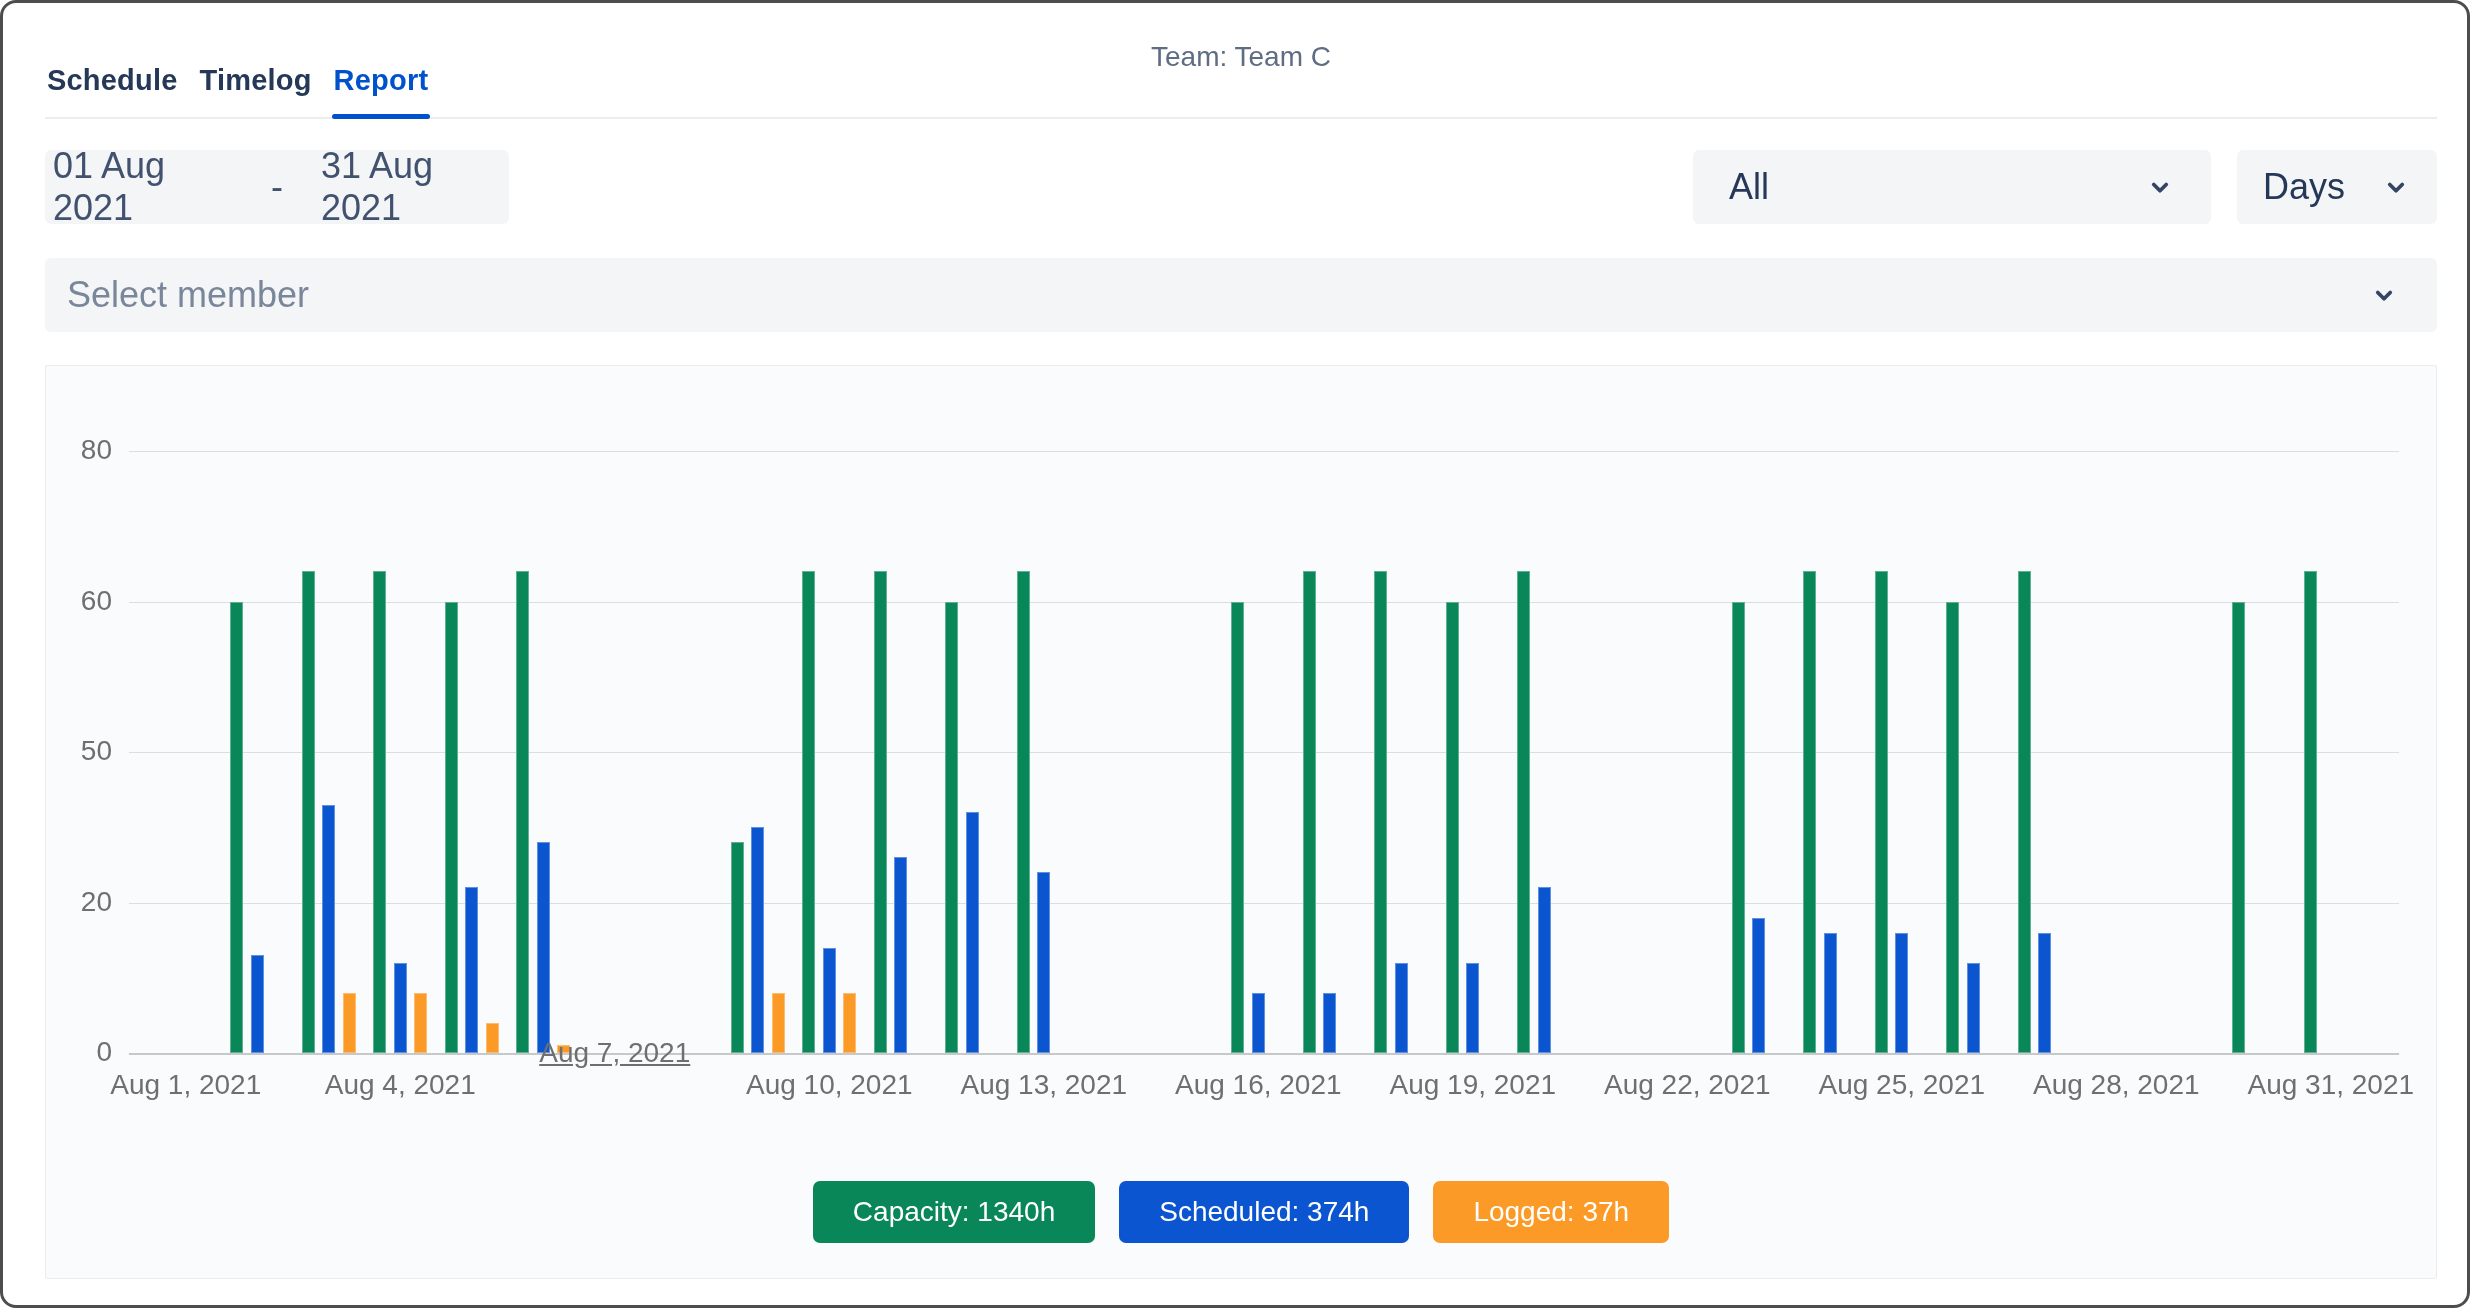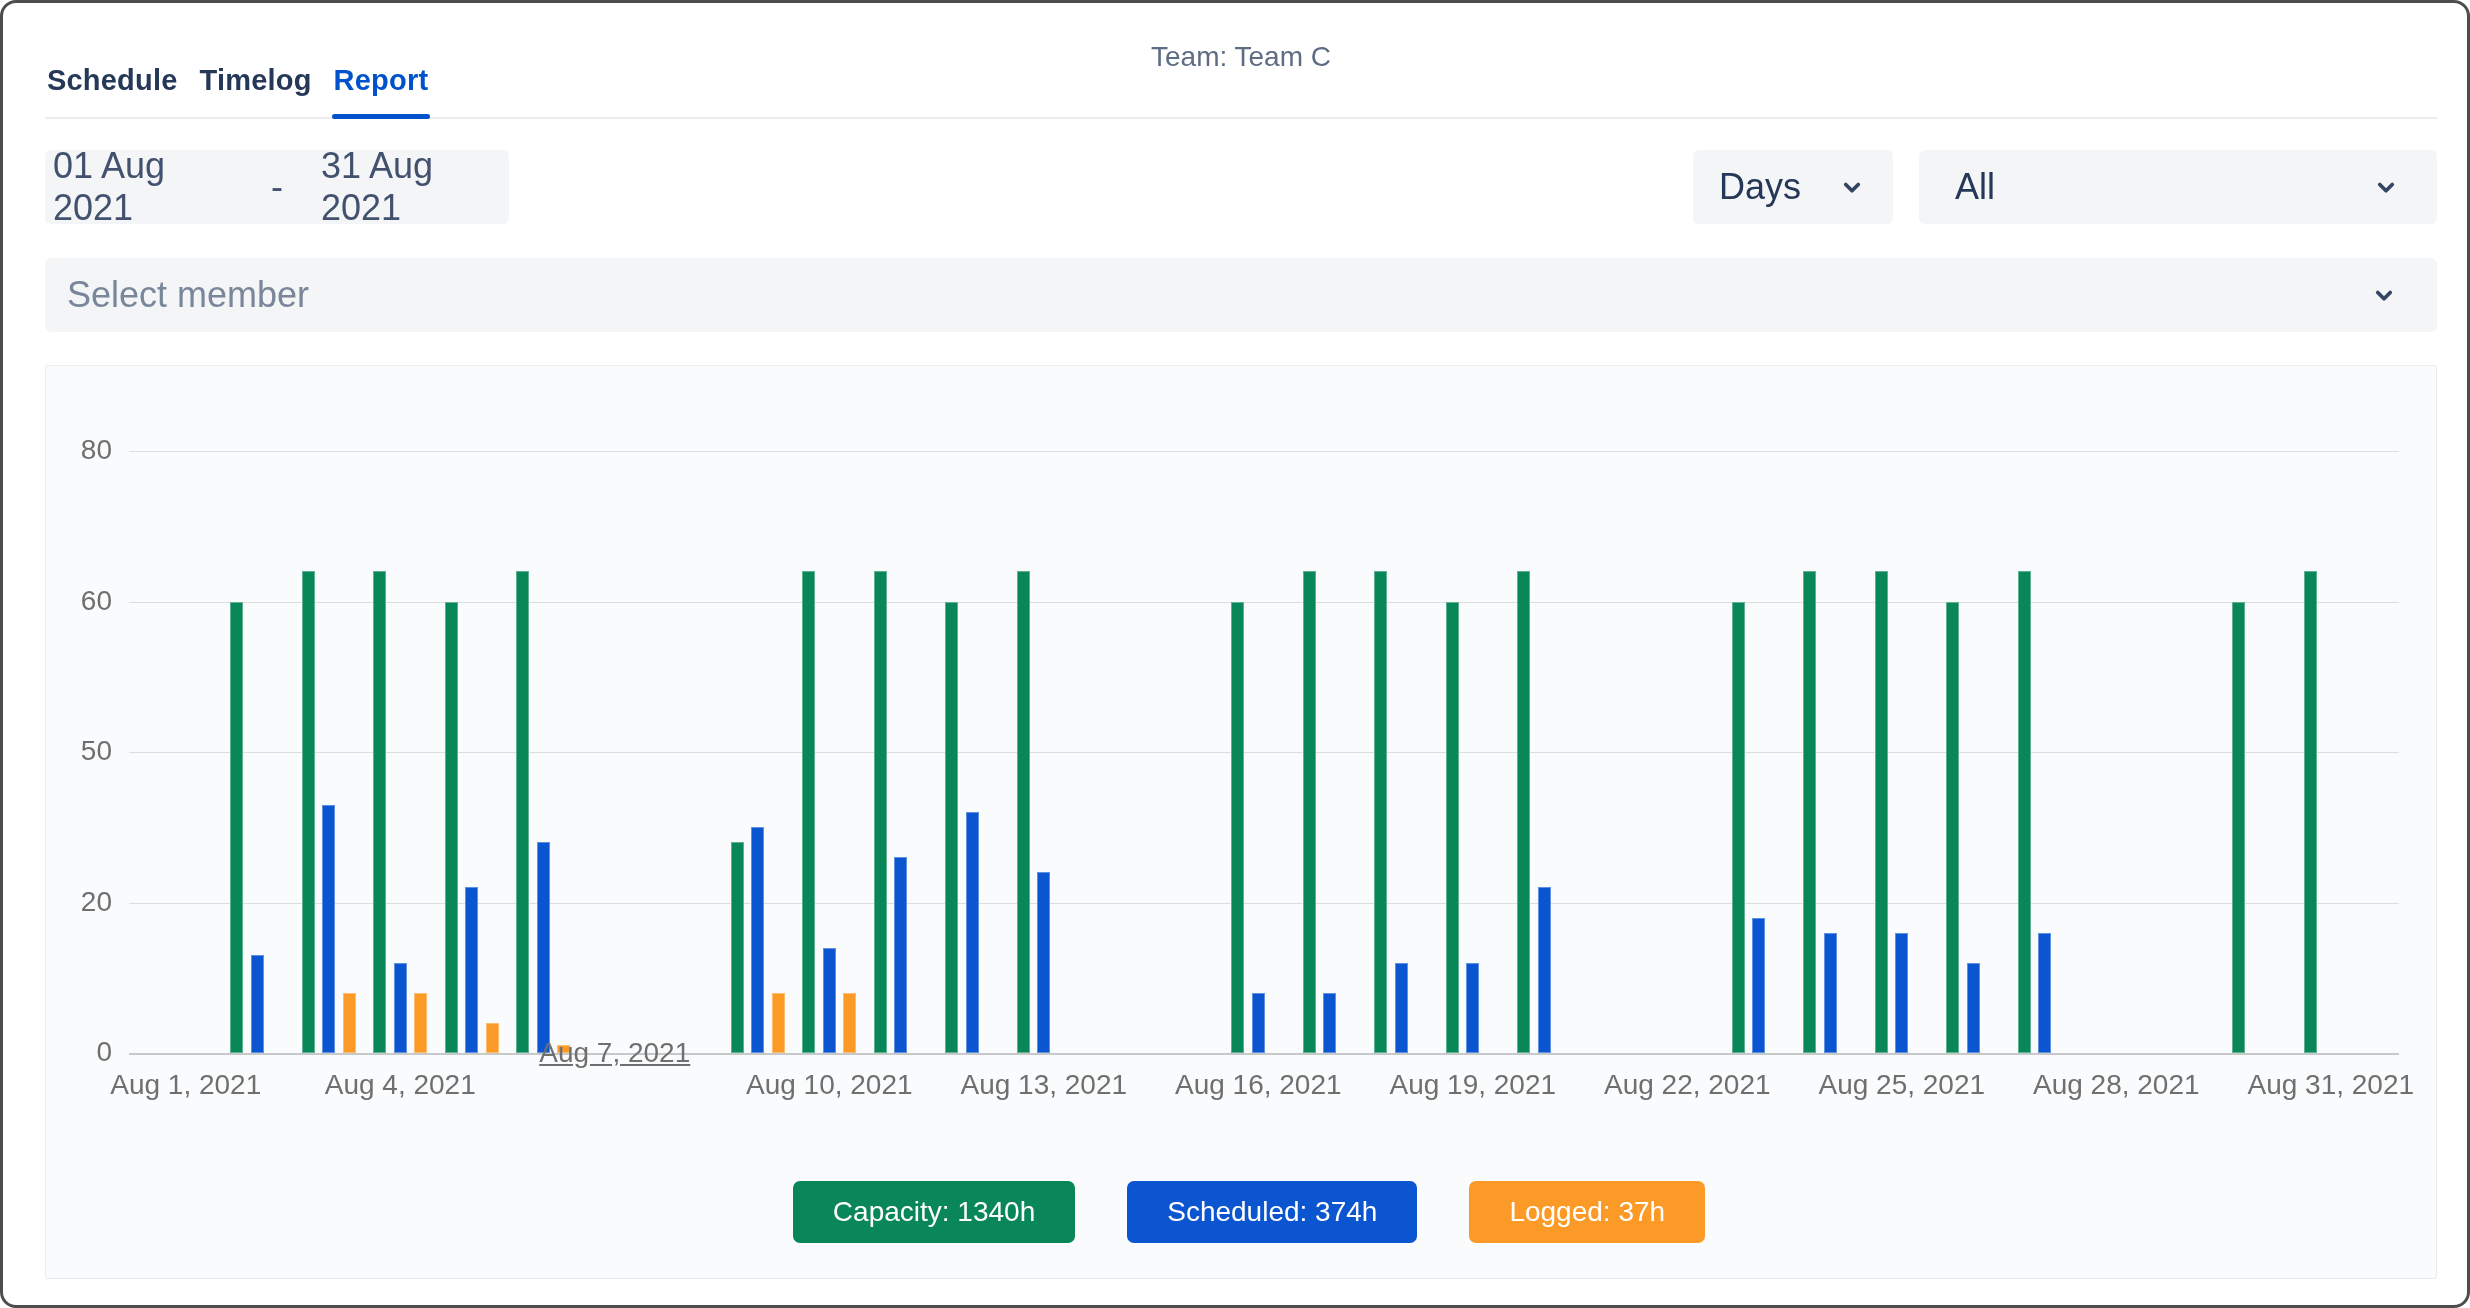--- a/index.html
+++ b/index.html
@@ -71,22 +71,22 @@
   .ylabel {
     position: absolute; width: 75px; text-align: right;
     font-size: 28px; color: #6F6F6F;
   }
   .bar { position: absolute; box-shadow: inset 0 0 0 1px rgba(255,255,255,0.35); }
   .xlabel {
     position: absolute; width: 220px; text-align: center;
     font-size: 28px; color: #6F6F6F; white-space: nowrap;
   }
   #legend {
-    position: absolute; left: 8px; top: 815px; width: 100%;
-    display: flex; justify-content: center; gap: 52px;
+    position: absolute; left: 0; top: 815px; width: 100%;
+    display: flex; justify-content: center; gap: 24px;
   }
   .legend-btn {
     height: 62px; padding: 0 40px; border-radius: 7px; border: none;
     display: flex; align-items: center;
     color: #fff; font-size: 28px; font-weight: 500; cursor: pointer;
     font-family: "Liberation Sans", sans-serif;
   }
   .icon { flex: 0 0 auto; display: block; }
 </style>
 </head>
@@ -107,29 +107,29 @@
 
   <div class="row filters-row">
     <div class="control daterange">
       <span>01 Aug 2021</span>
       <span>-</span>
       <span>31 Aug 2021</span>
     </div>
 
     <div class="spacer"></div>
 
-    <div class="control days-select">
-      <span>Days</span>
+    <div class="control all-select">
+      <span>All</span>
       <svg class="icon" width="30" height="30" viewBox="0 0 24 24" fill="none" stroke="#344563" stroke-width="3" stroke-linecap="round" stroke-linejoin="round">
         <polyline points="7 10 12 15 17 10"></polyline>
       </svg>
     </div>
 
-    <div class="control all-select">
-      <span>All</span>
+    <div class="control days-select">
+      <span>Days</span>
       <svg class="icon" width="30" height="30" viewBox="0 0 24 24" fill="none" stroke="#344563" stroke-width="3" stroke-linecap="round" stroke-linejoin="round">
         <polyline points="7 10 12 15 17 10"></polyline>
       </svg>
     </div>
   </div>
 
   <div class="row member-row">
     <div class="control member-select">
       <span class="placeholder">Select member</span>
       <svg class="icon" width="30" height="30" viewBox="0 0 24 24" fill="none" stroke="#344563" stroke-width="3" stroke-linecap="round" stroke-linejoin="round">

